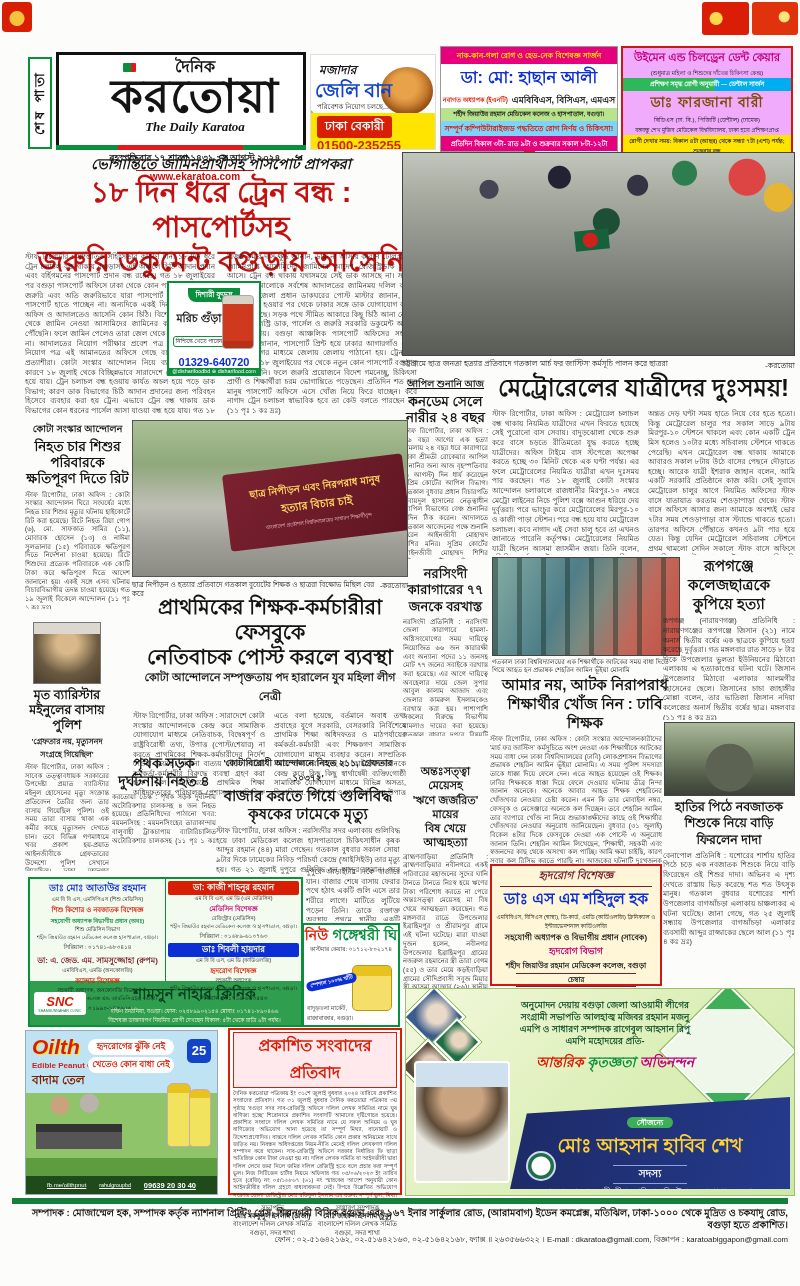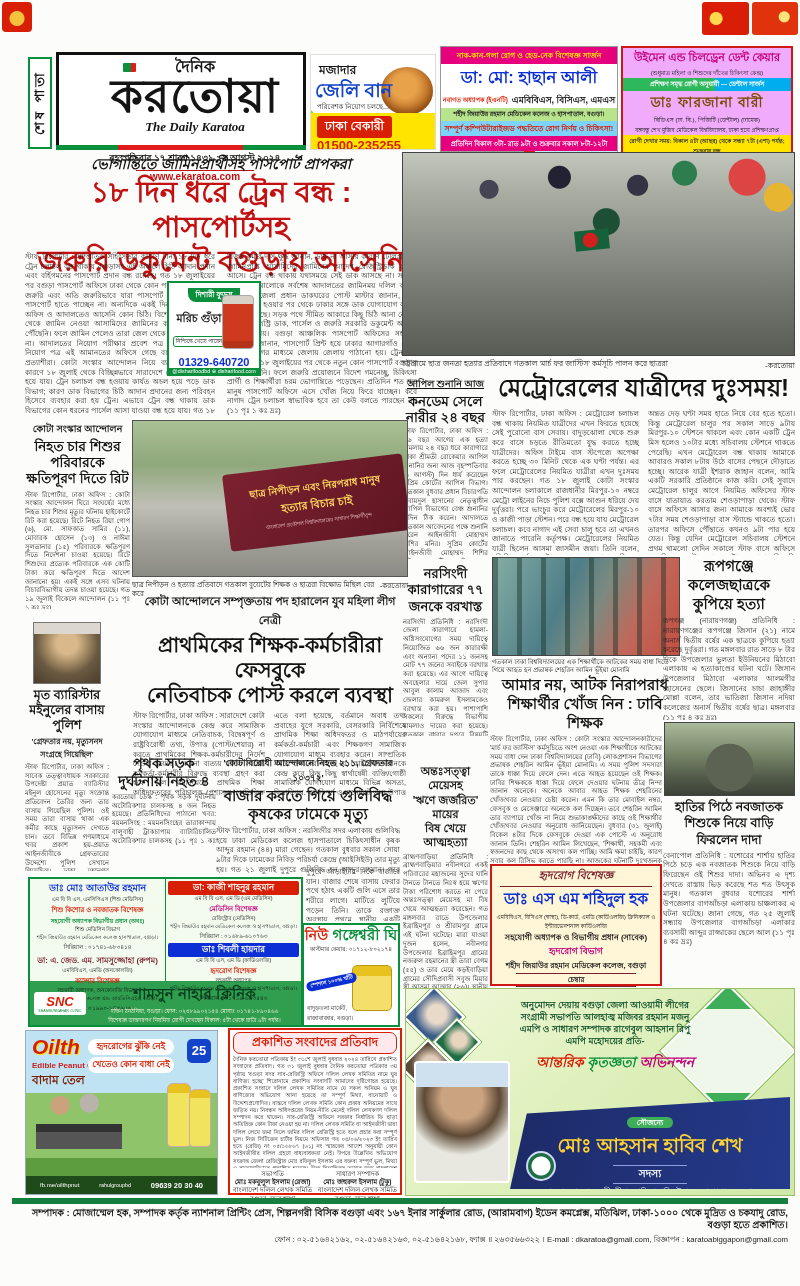--- a/index.html
+++ b/index.html
@@ -63,21 +63,21 @@
     <div class="mh-main">করতোয়া</div>
     <div class="mh-en">The Daily Karatoa</div>
     <div class="b" style="font-size:9px;margin-top:16px;">বৃহস্পতিবার ১৭ শ্রাবণ ১৪৩১ : ১ আগস্ট ২০২৪</div>
     <div style="font-size:10px;font-weight:bold;color:#c31111;border-top:1.5px solid #c31111;display:inline-block;padding:0 14px;margin-top:1px;">www.ekaratoa.com</div>
     <div class="tri" style="position:absolute;left:-3px;right:-3px;bottom:-3px;height:5px;"></div>
   </div>
 
   <div class="abs" style="left:310px;top:54px;width:126px;height:96px;background:#fff;border:1px solid #ddd;overflow:hidden;">
     <div style="position:absolute;left:-8px;bottom:10px;width:0;height:0;border-bottom:38px solid #9acd32;border-right:34px solid transparent;"></div>
     <div style="position:absolute;right:2px;top:12px;width:52px;height:48px;border-radius:50%;background:radial-gradient(circle at 45% 40%,#e8a24a 0 30%,#b96a22 70%,#8a4a14 100%);box-shadow:inset 0 -4px 8px rgba(90,40,0,.5);"></div>
-    <div class="b" style="position:absolute;left:8px;top:6px;font-size:12px;">মজাদার</div>
+    <div class="b" style="position:absolute;left:8px;top:6px;font-size:12px;font-style:italic;">মজাদার</div>
     <div class="b" style="position:absolute;left:4px;top:21px;font-size:19px;color:#1243c9;">জেলি বান</div>
     <div style="position:absolute;left:6px;top:46px;font-size:7px;">পরিবেশক নিয়োগ চলছে...</div>
     <div class="abs" style="left:0;bottom:0;width:100%;height:36px;background:#ffe400;">
       <span class="b" style="display:inline-block;margin:3px 0 0 6px;background:#d81e05;color:#fff;font-size:12px;padding:1px 8px;border-radius:3px;">ঢাকা বেকারী</span>
       <div class="b" style="color:#d81e05;font-size:13px;margin-left:6px;">01500-235255</div>
     </div>
   </div>
 
   <div class="abs" style="left:440px;top:46px;width:178px;height:106px;border:1px solid #999;background:#fff;font-weight:bold;">
     <span class="strip" style="background:#e6007e;color:#ffe400;font-size:7.6px;padding:2px 0;">নাক-কান-গলা রোগ ও হেড-নেক বিশেষজ্ঞ সার্জন</span>
@@ -182,25 +182,25 @@
       <span style="font-size:11px;">হত্যার বিচার চাই</span>
       <span style="font-size:5px;color:#f3c9ce;font-weight:normal;margin-top:3px;">বাংলাদেশ প্রকৌশল বিশ্ববিদ্যালয়ের সাধারণ শিক্ষার্থীবৃন্দ</span>
     </div>
   </div>
   <div class="abs" style="left:132px;top:580px;width:276px;display:flex;justify-content:space-between;">
     <span class="cap" style="font-size:7.2px;">ছাত্র নিপীড়ন ও হত্যার প্রতিবাদে গতকাল বুয়েটের শিক্ষক ও ছাত্ররা বিক্ষোভ মিছিল বের করে</span>
     <span class="credit" style="font-size:7.2px;">-করতোয়া</span>
   </div>
 
   <div class="abs" style="left:133px;top:593px;width:274px;height:162px;">
-    <div class="b c" style="font-size:11px;">কোটা আন্দোলনে সম্পৃক্ততায় পদ হারালেন যুব মহিলা লীগ নেত্রী</div>
     <div class="b c" style="font-size:20.5px;line-height:1.22;margin-top:1px;">
       <div>প্রাথমিকের শিক্ষক-কর্মচারীরা ফেসবুকে</div>
       <div>নেতিবাচক পোস্ট করলে ব্যবস্থা</div>
     </div>
+    <div class="b c" style="font-size:11px;">কোটা আন্দোলনে সম্পৃক্ততায় পদ হারালেন যুব মহিলা লীগ নেত্রী</div>
     <div style="display:flex;gap:9px;margin-top:4px;height:84px;overflow:hidden;">
       <div class="body-txt j" style="width:132px;">স্টাফ রিপোর্টার, ঢাকা অফিস : সারাদেশে কোটা সংস্কার আন্দোলনকে কেন্দ্র করে সামাজিক যোগাযোগ মাধ্যমে নেতিবাচক, বিদ্বেষপূর্ণ ও রাষ্ট্রবিরোধী তথ্য, উপাত্ত (পোস্ট/শেয়ার) না করতে প্রাথমিকের শিক্ষক-কর্মচারীদের নির্দেশ দেওয়া হয়েছে। কোনো ব্যত্যয় ঘটলে সংশ্লিষ্ট কর্মকর্তা-কর্মচারীর বিরুদ্ধে ব্যবস্থা গ্রহণ করা হবে বলে জানিয়েছে প্রাথমিক শিক্ষা অধিদফতরের পরিচালক (প্রশাসন) (অতিরিক্ত দায়িত্ব) মোঃ হামিদুল হকের সই করা এক অফিস আদেশে এই তথ্য জানানো হয়।</div>
       <div class="body-txt j" style="width:132px;">এতে বলা হয়েছে, বর্তমানে অবাধ তথ্য প্রবাহের যুগে সরকারি, বেসরকারি নির্বিশেষে প্রাথমিক শিক্ষা অধিদফতর ও মাঠপর্যায়ের কর্মকর্তা-কর্মচারী এবং শিক্ষকগণ সামাজিক যোগাযোগ মাধ্যম ব্যবহার করেন। সাম্প্রতিক সময়ে লক্ষ্য করা যাচ্ছে যে, কোটা আন্দোলনকে কেন্দ্র করে কিছু কিছু স্বার্থান্বেষী ব্যক্তি/গোষ্ঠী সামাজিক যোগাযোগ মাধ্যমে বিভিন্ন অসত্য, বিভ্রান্তিকর, কুরুচিপূর্ণ ও বানোয়াট তথ্য উপাত্ত ফেসবুকসহ বিভিন্ন সামাজিক যোগাযোগ মাধ্যমে পোস্ট/শেয়ার করে সরকারকে      (১১ পৃঃ ১ কঃ দ্রঃ)</div>
     </div>
   </div>
 
   <div class="abs ph-portrait" style="left:33px;top:622px;width:68px;height:62px;border:1px solid #777;"></div>
   <div class="abs" style="left:25px;top:688px;width:84px;height:178px;">
     <div class="b c" style="font-size:12.5px;line-height:1.2;">মৃত ব্যারিস্টার মইনুলের বাসায় পুলিশ</div>
     <div class="b c" style="font-size:7.8px;margin:2px 0;">'গ্রেফতার নয়, মৃত্যুসনদ সংগ্রহে গিয়েছিল'</div>
@@ -344,29 +344,29 @@
     <div class="b" style="position:absolute;left:6px;top:30px;color:#c22;font-size:8px;">Edible Peanut Oil</div>
     <div class="b" style="position:absolute;left:6px;top:40px;color:#7a1f00;font-size:12px;">বাদাম তেল</div>
     <div class="b" style="position:absolute;left:62px;top:8px;width:86px;text-align:center;">
       <div style="background:#fff;color:#d81e05;font-size:8.6px;border-radius:8px;padding:1px 3px;">হৃদরোগের ঝুঁকি নেই</div>
       <div style="background:#fff;color:#d81e05;font-size:8.6px;border-radius:8px;padding:1px 3px;margin-top:2px;">খেতেও কোন বাধা নেই</div>
     </div>
     <div class="b c" style="position:absolute;right:6px;top:8px;width:24px;height:24px;line-height:24px;background:#1243c9;color:#fff;border-radius:5px;font-size:13px;">25</div>
     <div style="position:absolute;right:26px;top:52px;width:22px;height:62px;background:linear-gradient(180deg,#e8c31f 0 14%,#f2e35e 14%);border-radius:6px 6px 4px 4px;border:1px solid #caa;"></div>
     <div style="position:absolute;right:6px;top:58px;width:20px;height:56px;background:linear-gradient(180deg,#e8c31f 0 14%,#f2e35e 14%);border-radius:6px 6px 4px 4px;border:1px solid #caa;"></div>
     <div style="position:absolute;left:10px;top:62px;width:86px;height:56px;background:radial-gradient(circle at 28% 22%,#caa27c 0 9px,transparent 10px),radial-gradient(circle at 62% 18%,#b9b3ab 0 9px,transparent 10px),linear-gradient(180deg,transparent 0 55%,#333 55% 70%,#555 70%);"></div>
-    <div style="position:absolute;left:0;bottom:0;width:100%;height:18px;background:rgba(20,60,20,.85);color:#fff;display:flex;justify-content:space-between;align-items:center;padding:0 14px;box-sizing:border-box;">
+    <div style="position:absolute;left:0;bottom:0;width:100%;height:18px;background:rgba(20,60,20,.85);color:#fff;display:flex;justify-content:space-between;align-items:center;padding:0 21px;box-sizing:border-box;text-decoration:underline;">
       <span style="font-size:6px;">fb.me/oilthpnut</span>
       <span style="font-size:5.4px;">rahulgroupbd</span>
       <span class="b" style="font-size:7.5px;">09639 20 30 40</span>
     </div>
   </div>
 
   <div class="abs" style="left:228px;top:1028px;width:174px;height:167px;border:2px solid #d81e05;background:#fff;padding:2px 3px;box-sizing:border-box;">
-    <div class="b c" style="color:#d81e05;font-size:12px;background:#ffe9ec;border:1px solid #d81e05;border-radius:7px;">প্রকাশিত সংবাদের প্রতিবাদ</div>
+    <div class="b c" style="color:#d81e05;font-size:16px;background:#ffe9ec;border:1px solid #d81e05;border-radius:0;">প্রকাশিত সংবাদের প্রতিবাদ</div>
     <div class="j" style="font-size:5.5px;line-height:1.32;height:112px;overflow:hidden;margin-top:2px;color:#222;">দৈনিক করতোয়া পত্রিকায় ইং ৩১শে জুলাই বুধবার ২০২৪ তারিখে প্রকাশিত সংবাদের প্রতিবাদ। গত ৩১ জুলাই বুধবার দৈনিক করতোয়া পত্রিকার ৩য় পৃষ্ঠায় 'বগুড়া সদর সাব-রেজিস্ট্রি অফিসে দলিল লেখক সমিতির নামে ঘুষ বাণিজ্য হচ্ছে' শিরোনামে প্রকাশিত সংবাদটি আমাদের দৃষ্টিগোচর হয়েছে। প্রকাশিত সংবাদে দলিল লেখক সমিতির নামে যে সকল অনিয়ম ও ঘুষ বাণিজ্যের অভিযোগ আনা হয়েছে তা সম্পূর্ণ মিথ্যা, বানোয়াট ও উদ্দেশ্যপ্রণোদিত। বাস্তবে দলিল লেখক সমিতি কোন প্রকার অনিয়মের সাথে জড়িত নয়। নিবন্ধন অধিদপ্তরের নিয়ম-নীতি মেনেই দলিল লেখকগণ দলিল সম্পাদন করে থাকেন। সাব-রেজিস্ট্রি অফিসে সরকার নির্ধারিত ফি ছাড়া অতিরিক্ত কোন টাকা নেওয়া হয় না। দলিল লেখক সমিতি বা আইনজীবী দ্বারা দলিল লেখে জমা নিলে জমির দলিল রেজিস্ট্রি হতে বলে প্রচার করা সম্পূর্ণ ভুল। নিজ সিটিজেন চার্টার নিয়মে অফিসার গত ০৫/০৬/২০২৩ ইং তারিখ হতে (রেজি) নং ০৫/১৬৮৬৭ (৬১) নং স্মারকের আদেশ অনুযায়ী কোন আইনজীবীর দলিল গ্রহণে বাধ্যবাধকতা নেই। উপরে উল্লেখিত অভিযোগ সংক্রান্ত জেলা রেজিস্ট্রার মোঃ রফিকুল ইসলাম এর বক্তব্য সম্পূর্ণ ভুল, মিথ্যা ও বানোয়াটভাবে প্রকাশিত হয়েছে। উক্ত বিভ্রান্তিকর তথ্যের জন্য বাংলাদেশ দলিল লেখক সমিতি বগুড়া সদর শাখার পক্ষ থেকে তীব্র নিন্দা ও প্রতিবাদ জানাচ্ছি।</div>
     <div style="display:flex;justify-content:space-between;margin-top:2px;">
       <div class="sig">
         <div>সভাপতি</div>
         <div class="b">মোঃ মকবুলুল ইসলাম (রেজা)</div>
         <div>বাংলাদেশ দলিল লেখক সমিতি</div>
         <div>বগুড়া, সদর শাখা</div>
       </div>
       <div class="sig">
         <div>সাধারণ সম্পাদক</div>

